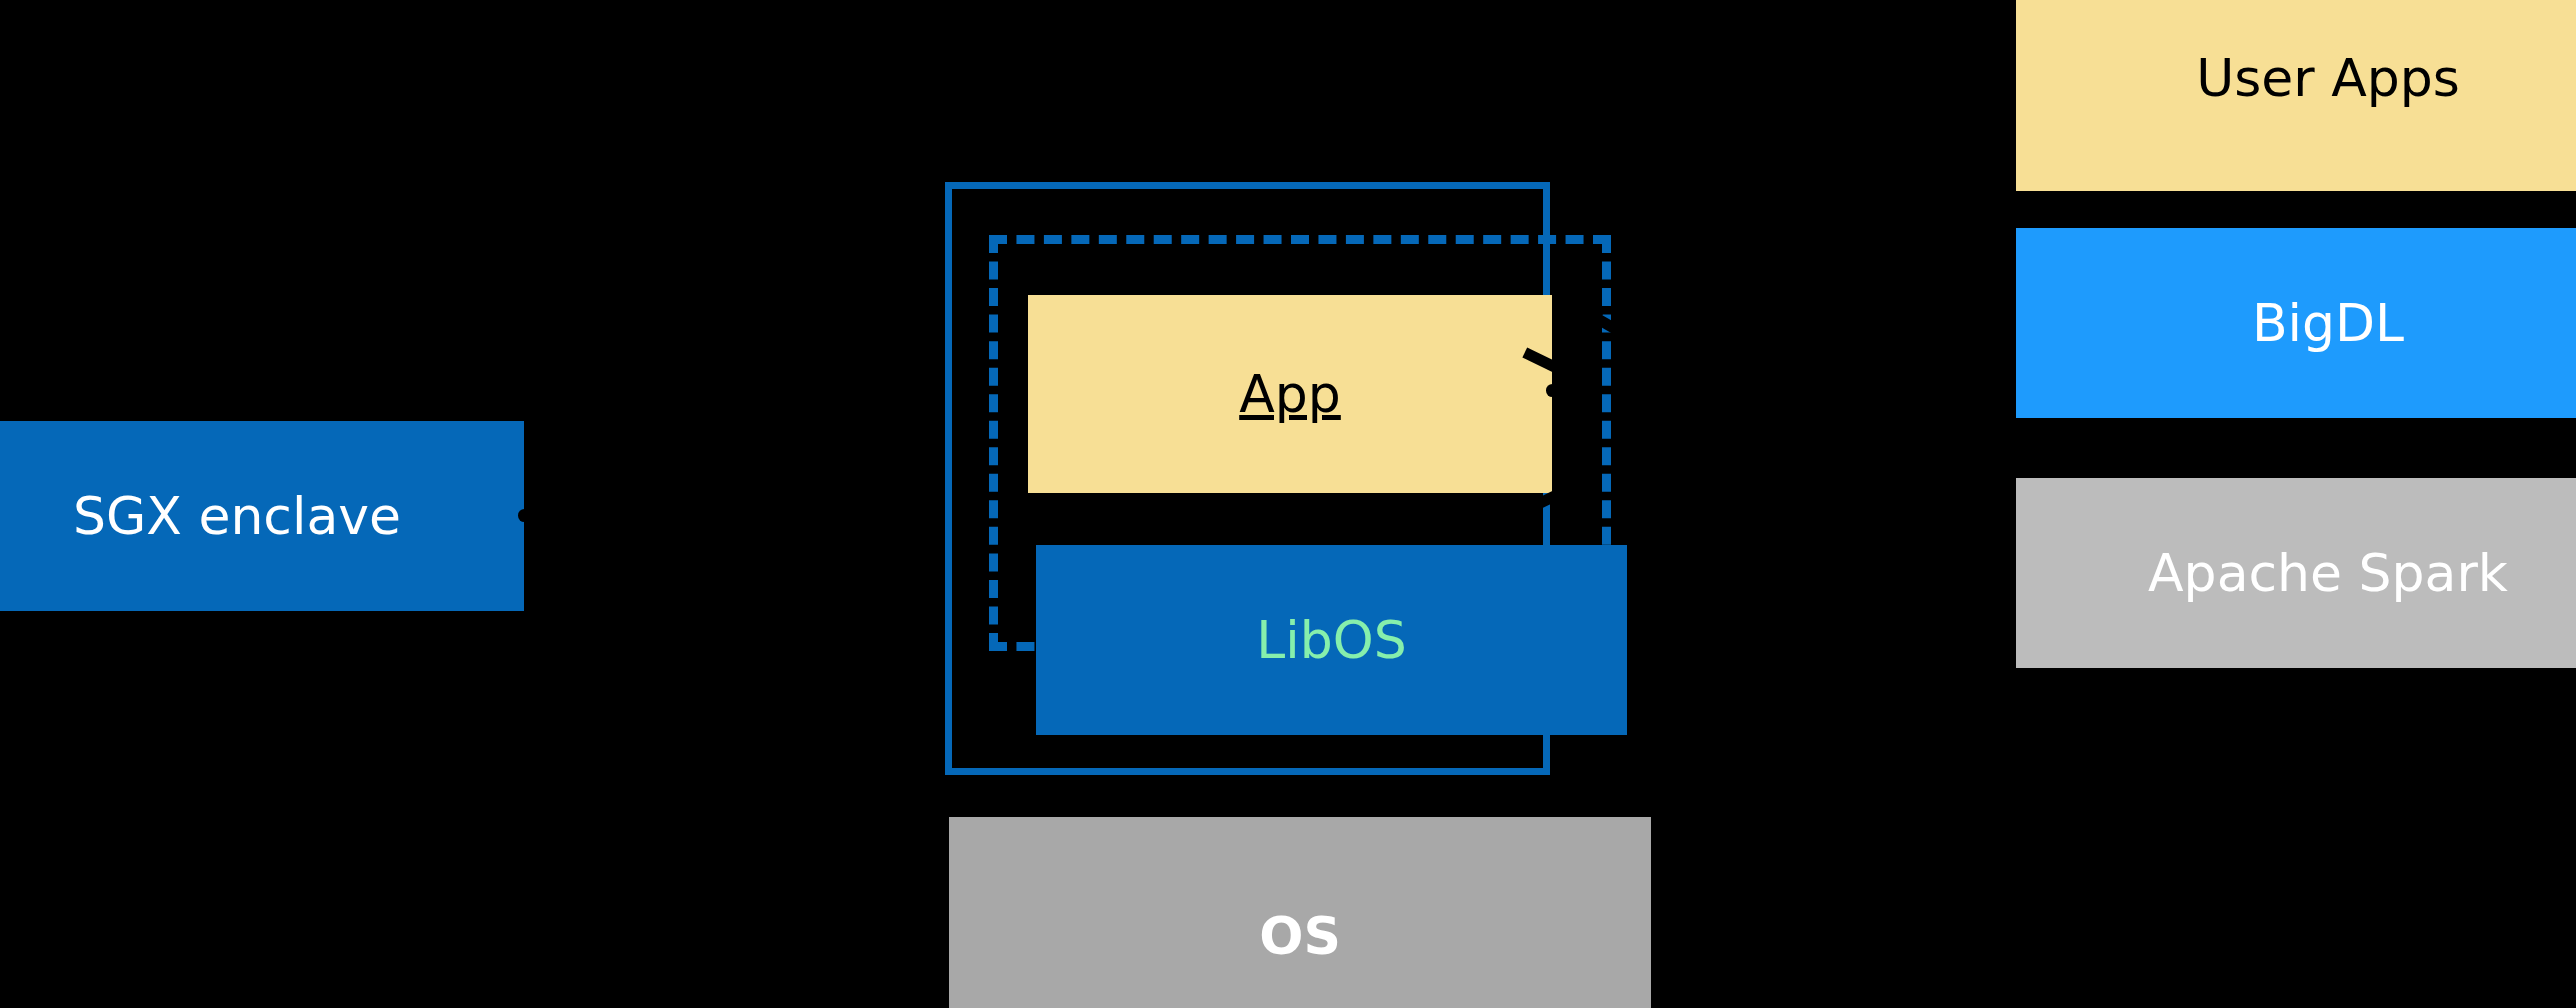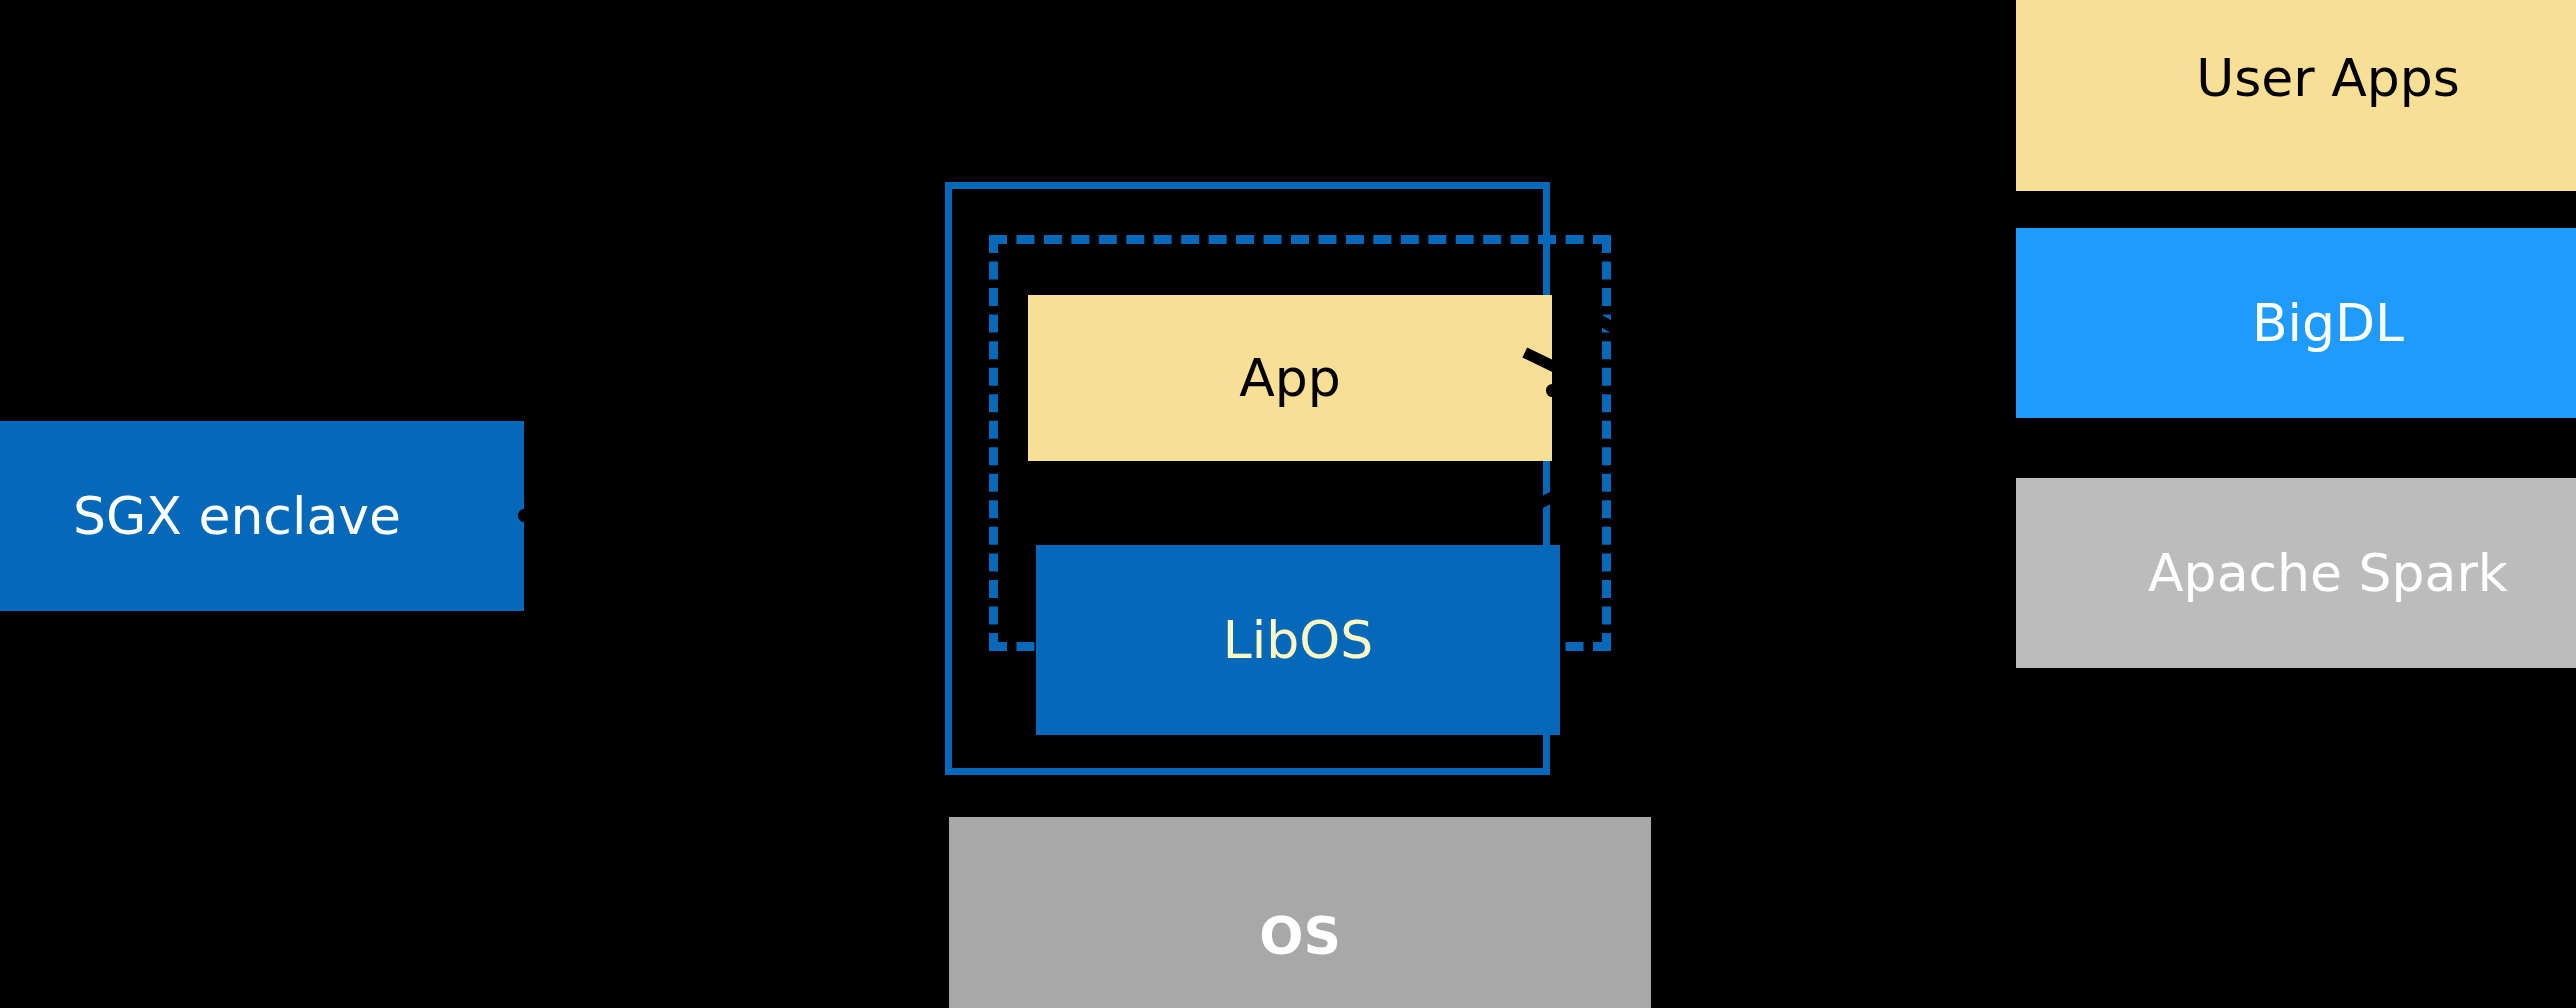--- a/index.html
+++ b/index.html
@@ -62,33 +62,34 @@
     height: 416px;
     border: 9.2px dashed #0568b8;
     box-sizing: border-box;
     background: transparent;
   }
 
   #app-box {
     left: 1028px;
     top: 295px;
     width: 524px;
-    height: 166px;
+    height: 198px;
     background: #f7df95;
     color: #000000;
     font-size: 52px;
+    text-decoration: underline;
   }
 
   #libos-box {
     left: 1036px;
     top: 545px;
-    width: 524px;
+    width: 591px;
     height: 190px;
     background: #0568b8;
-    color: #fef9c3;
+    color: #86efac;
     font-size: 52px;
   }
 
   #os-box {
     left: 949px;
     top: 817px;
     width: 702px;
     height: 239px;
     background: #a8a8a8;
     color: #ffffff;

